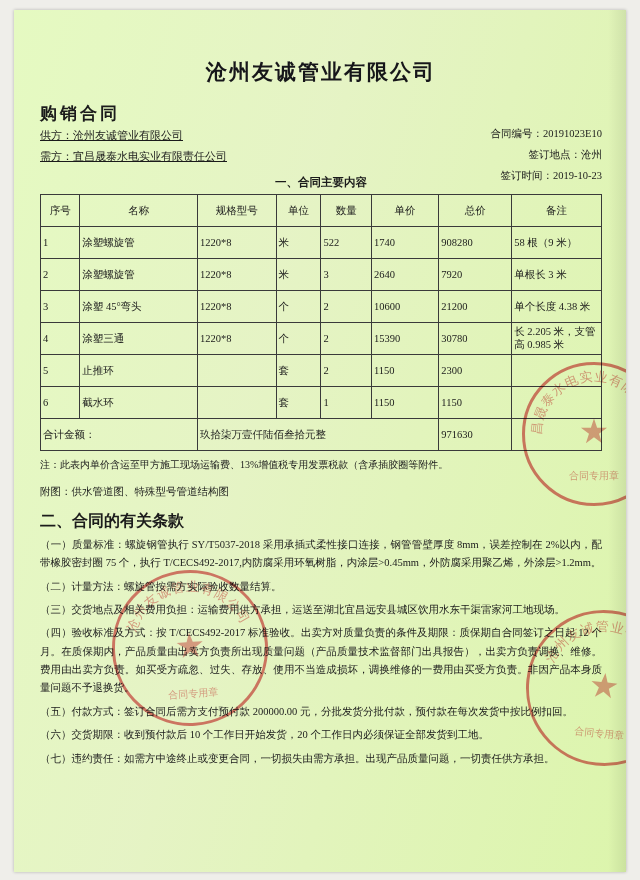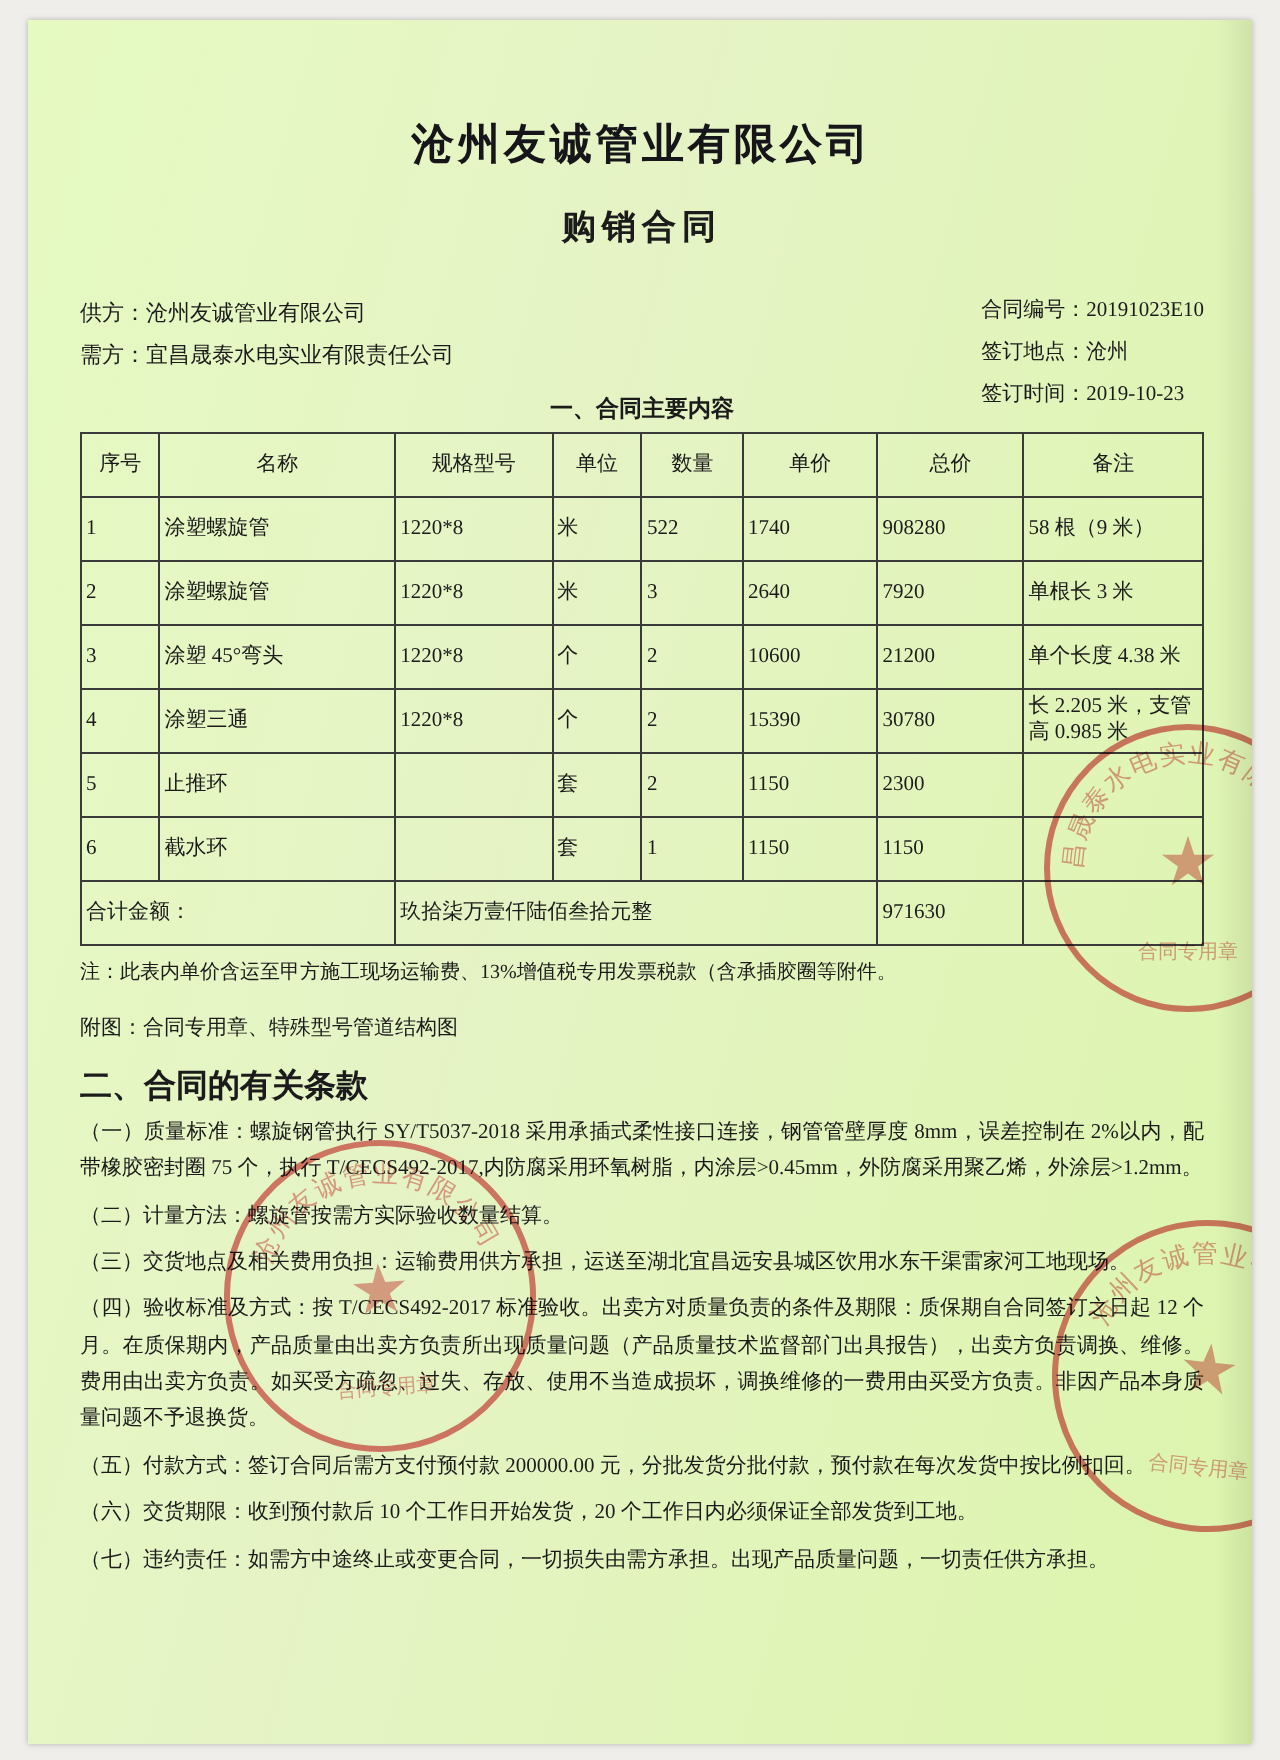--- a/index.html
+++ b/index.html
@@ -30,39 +30,38 @@
   }
   h1.company{
     text-align:center;
     font-size:21px;
     font-weight:bold;
     letter-spacing:2px;
     margin:48px 0 0 0;
     color:#16161a;
   }
   h2.doctype{
-    text-align:center;
     font-size:17px;
     font-weight:bold;
     letter-spacing:3px;
     margin:16px 0 0 0;
   }
   .parties{
-    margin-top:22px;
     font-size:11px;
     line-height:1.9;
     position:relative;
+    text-decoration:underline;
   }
   .party-row{display:block;}
   .meta{
     position:absolute;
     right:0;top:-2px;
     font-size:10.5px;
     line-height:2.0;
-    text-align:left;
+    text-align:right;
   }
   .meta div{white-space:nowrap;}
   .section-title{
     font-size:11.5px;
     font-weight:bold;
     margin-top:8px;
     margin-bottom:4px;
     text-align:center;
   }
   table.contract{
@@ -284,21 +283,21 @@
           <td colspan="2" class="sum-label">合计金额：</td>
           <td colspan="4">玖拾柒万壹仟陆佰叁拾元整</td>
           <td>971630</td>
           <td></td>
         </tr>
       </tbody>
     </table>
 
     <div class="note">注：此表内单价含运至甲方施工现场运输费、13%增值税专用发票税款（含承插胶圈等附件。</div>
 
-    <div class="attach">附图：合同专用章、特殊型号管道结构图</div>
+    <div class="attach">附图：供水管道图、特殊型号管道结构图</div>
 
     <div class="clause-head">二、合同的有关条款</div>
 
     <div class="clause">
       <span class="lbl">（一）质量标准：</span><span>螺旋钢管执行 SY/T5037-2018 采用承插式柔性接口连接，钢管管壁厚度 8mm，误差控制在 2%以内，配带橡胶密封圈 75 个，执行 T/CECS492-2017,内防腐采用环氧树脂，内涂层&gt;0.45mm，外防腐采用聚乙烯，外涂层&gt;1.2mm。</span>
     </div>
     <div class="clause">
       <span class="lbl">（二）计量方法：</span><span>螺旋管按需方实际验收数量结算。</span>
     </div>
     <div class="clause">

